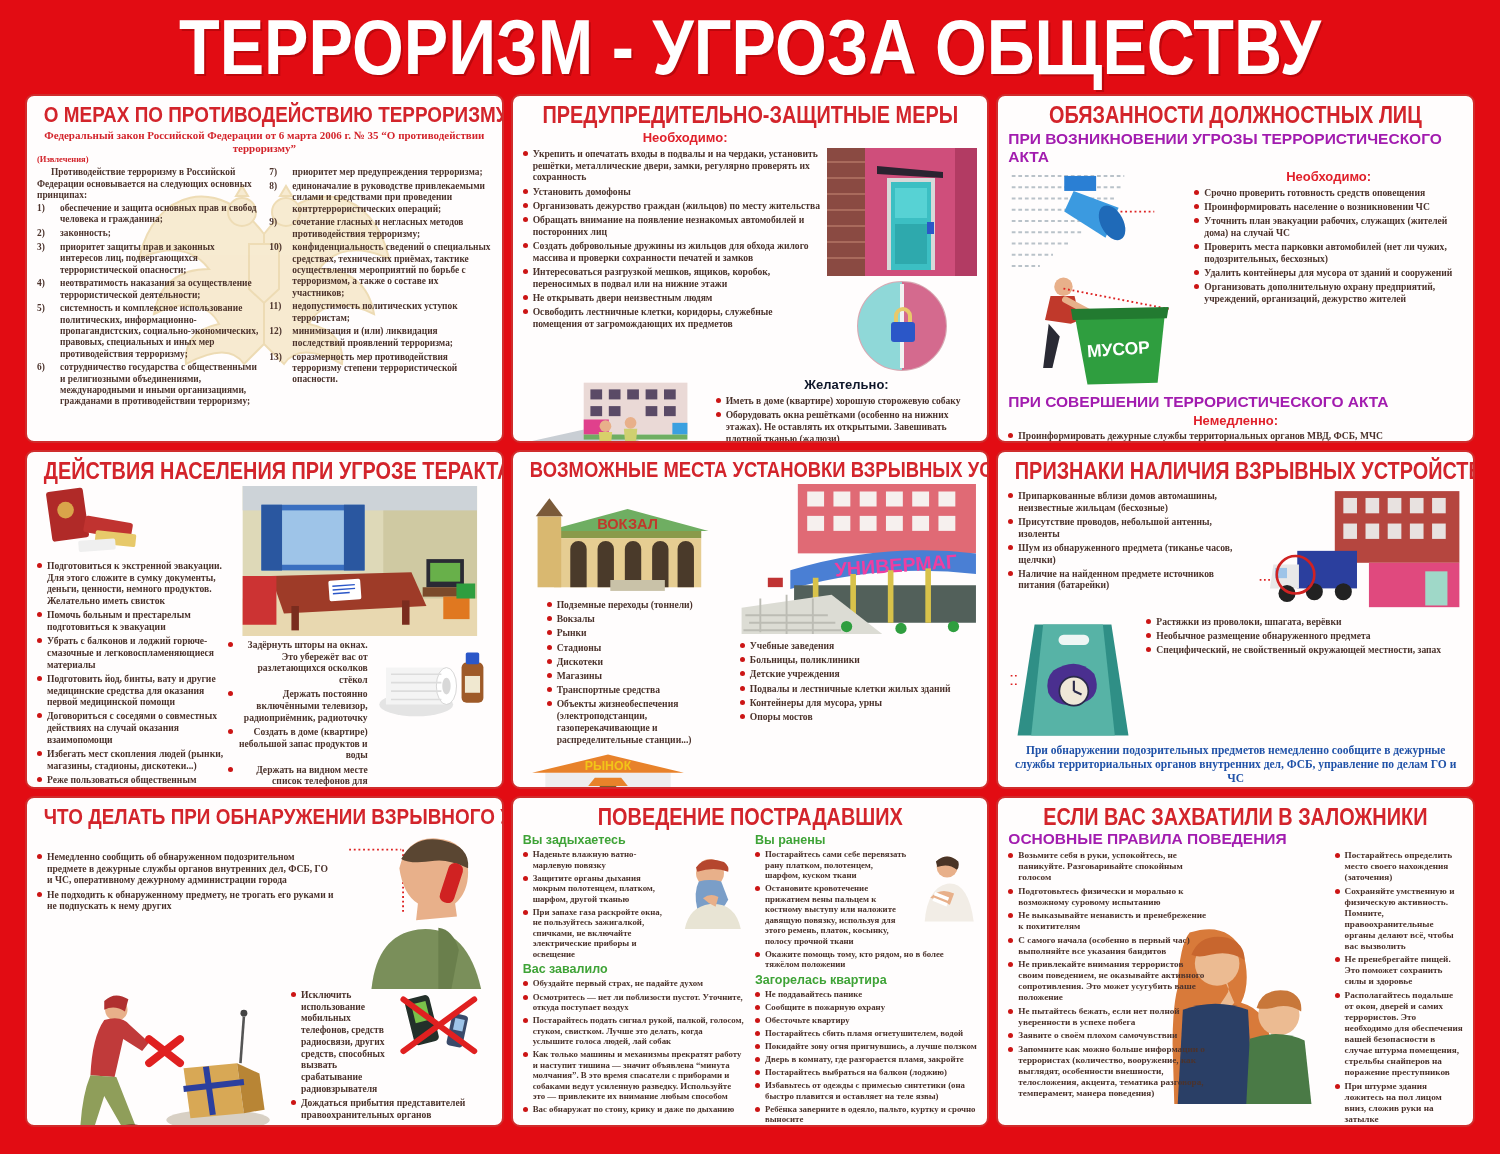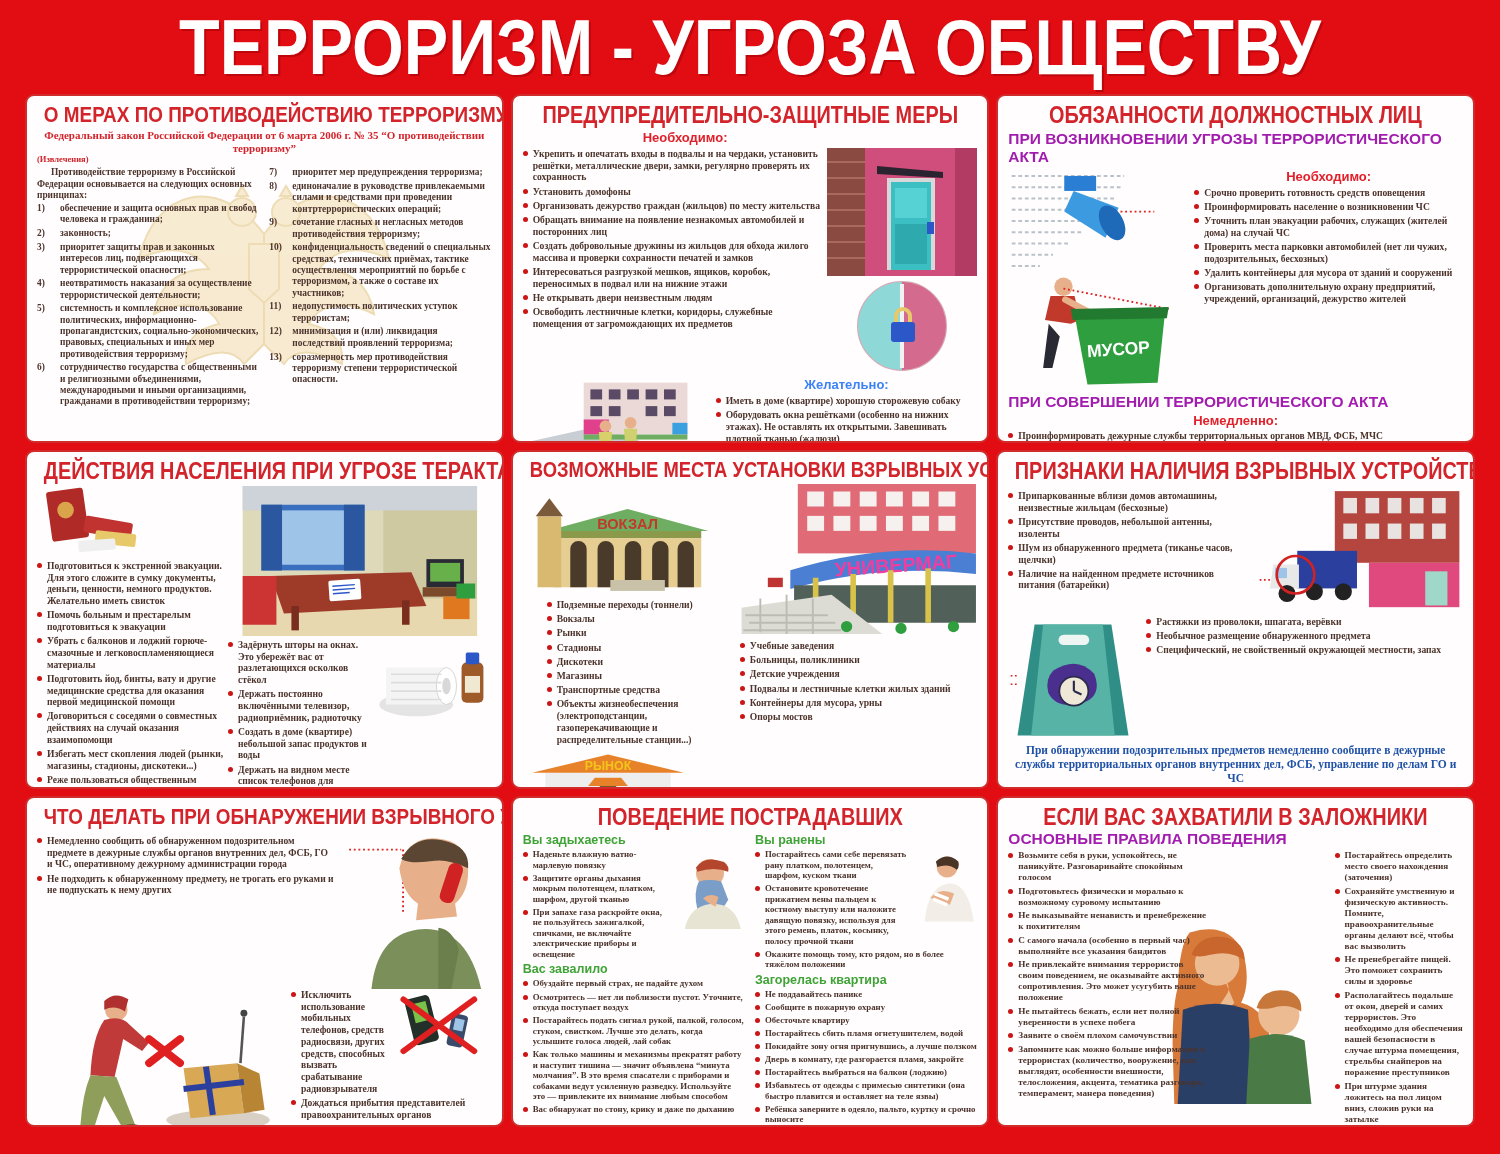--- a/index.html
+++ b/index.html
@@ -4,21 +4,21 @@
 <style>
   html,body{margin:0;padding:0;}
   body{width:1500px;height:1154px;background:#e20c13;font-family:"Liberation Serif",serif;overflow:hidden;}
   .header{height:94px;display:flex;align-items:center;justify-content:center;}
   .h-title{color:#fff;font-family:"Liberation Sans",sans-serif;font-weight:bold;font-size:64px;letter-spacing:0px;transform:scale(1.04,1.22);white-space:nowrap;text-shadow:2px 2px 0 rgba(120,0,0,.35);}
   .grid{display:grid;grid-template-columns:1fr 1fr 1fr;grid-template-rows:349px 339px 331px;gap:7px;padding:0 25px 22px;}
   .panel{background:#fffdfd;border:2px solid #d02c2c;border-radius:9px;padding:5px 10px 4px;overflow:hidden;position:relative;}
   .p-title{text-align:center;color:#d3242b;font-family:"Liberation Sans",sans-serif;font-weight:bold;font-size:20.5px;transform:scale(.97,1.14);margin:2px 0 3px;white-space:nowrap;}
   .p-sub-blue{text-align:left;color:#a21caf;font-family:"Liberation Sans",sans-serif;font-weight:bold;font-size:15.5px;margin:1px 0 2px;}
   .lbl-red{color:#e0202a;font-family:"Liberation Sans",sans-serif;font-weight:bold;font-size:13px;margin:1px 0 3px;}
-  .lbl-pink{color:#3b82f6;font-family:"Liberation Sans",sans-serif;font-weight:bold;font-size:13px;margin:1px 0 3px;}
+  .lbl-pink{color:#0f172a;font-family:"Liberation Sans",sans-serif;font-weight:bold;font-size:13px;margin:1px 0 3px;}
   .lbl-green{color:#3fa337;font-family:"Liberation Sans",sans-serif;font-weight:bold;font-size:12.5px;margin:1px 0 2px;}
   .list{color:#4c332c;font-weight:bold;}
   .li{display:flex;gap:5px;margin-bottom:2.5px;}
   .li .dot{flex:0 0 5px;width:5px;height:5px;border-radius:50%;background:#cc1515;margin-top:3px;}
   .li .num{flex:0 0 18px;}
   .li .txt{flex:1;}
   .footer-blue{color:#2052a8;font-weight:bold;text-align:center;}
   .row{display:flex;}
   .fs96{font-size:9.6px;line-height:1.22;}
   .fs94{font-size:9.4px;line-height:1.2;}
@@ -351,21 +351,21 @@
           <rect x="92" y="100" width="34" height="22" rx="2" fill="#ffffff" transform="rotate(-4 109 111)"></rect>
           <path d="M96,106 h24 M96,110 h24 M96,114 h18" stroke="#2b57c8" stroke-width="1.5" transform="rotate(-4 109 111)"></path>
           <rect x="0" y="96" width="36" height="52" fill="#cc3333"></rect>
           <rect x="196" y="78" width="40" height="30" fill="#2a2a34"></rect>
           <rect x="200" y="82" width="32" height="20" fill="#68b04a"></rect>
           <rect x="192" y="108" width="48" height="10" fill="#7a4a2a"></rect>
           <rect x="214" y="118" width="28" height="24" fill="#e07820"></rect>
           <rect x="228" y="104" width="20" height="16" fill="#2f9e3f"></rect>
         </svg>
         <div class="row" style="gap:6px;margin-top:3px;">
-          <div style="flex:1;">
+          <div style="flex:1;text-align:right;">
             <div class="list fs96">
                 <div class="li">
                   <span class="dot"></span>
                   <span class="txt">Задёрнуть шторы на окнах. Это убережёт вас от разлетающихся осколков стёкол</span>
                 </div>
                 <div class="li">
                   <span class="dot"></span>
                   <span class="txt">Держать постоянно включёнными телевизор, радиоприёмник, радиоточку</span>
                 </div>
                 <div class="li">
@@ -595,21 +595,21 @@
           </div>
       </div>
     </div>
     <div class="footer-blue" style="font-size:11.5px;line-height:1.2;">При обнаружении подозрительных предметов немедленно сообщите в дежурные службы территориальных органов внутренних дел, ФСБ, управление по делам ГО и ЧС</div>
   </div>
 
   <div class="panel">
     <div class="p-title" style="font-size:19.5px">ЧТО ДЕЛАТЬ ПРИ ОБНАРУЖЕНИИ ВЗРЫВНОГО УСТРОЙСТВА</div>
     <div class="row" style="gap:6px;">
       <div style="flex:1 1 62%;">
-        <div class="list fs96" style="margin-top:4px;">
+        <div class="list fs96" style="margin-top:20px;">
             <div class="li">
               <span class="dot"></span>
               <span class="txt">Немедленно сообщить об обнаруженном подозрительном предмете в дежурные службы органов внутренних дел, ФСБ, ГО и ЧС, оперативному дежурному администрации города</span>
             </div>
             <div class="li">
               <span class="dot"></span>
               <span class="txt">Не подходить к обнаруженному предмету, не трогать его руками и не подпускать к нему других</span>
             </div>
           </div>
       </div>

